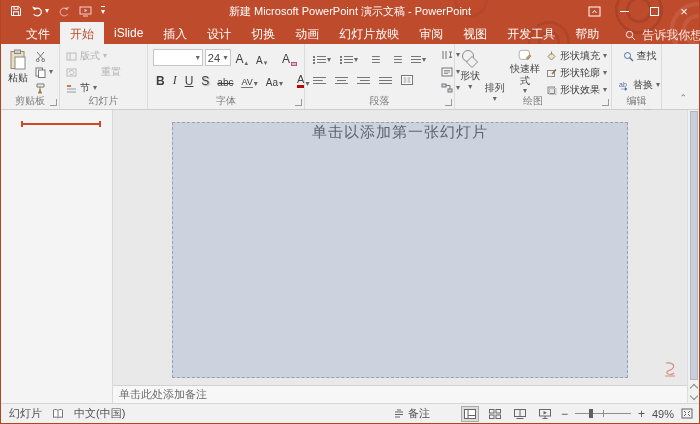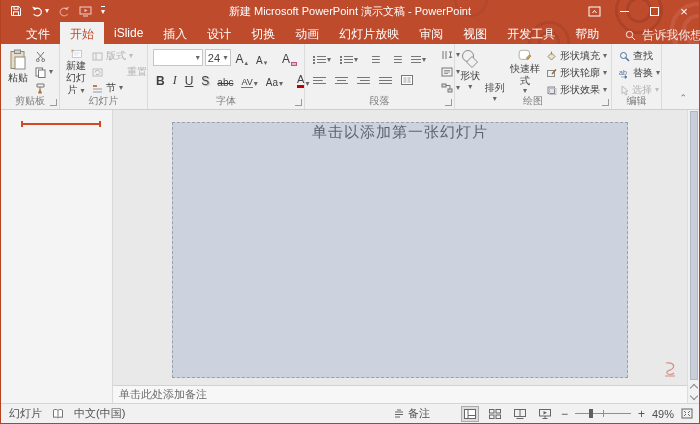--- a/index.html
+++ b/index.html
@@ -220,29 +220,20 @@
               </svg>
           </div>
         </div>
       </div>
       <div class="glabel">剪贴板</div>
       <div class="dlg"></div>
     </div>
 
     <div class="rgroup" style="width:88px;">
       <div class="gcontent">
-        <div class="bigbtn" style="width:38px;">
-          <svg width="24" height="20" viewBox="0 0 24 20">
-              <rect x="4" y="3" width="19" height="15" fill="#fff" stroke="#8a9ab0"></rect>
-              <path d="M7 7h13 M7 10h13 M7 13h9" stroke="#c4cedb"></path>
-              <path d="M4.5 0.5v6 M1.5 3.5h6 M2.3 1.3l4.4 4.4 M6.7 1.3L2.3 5.7" stroke="#e2a33c" stroke-width="1.1"></path>
-            </svg>
-          <span style="font-size:10px;">新建</span>
-          <span style="font-size:10px;"><span>幻灯片</span> <span class="arrow">▾</span></span>
-        </div>
         <div class="smallcol">
           <div class="sbtn dis">
             <svg width="11" height="9" viewBox="0 0 11 9">
                 <rect x="1" y="1" width="9" height="7" stroke="#bcbcbc" fill="none"></rect>
                 <path d="M4 1v7" stroke="#bcbcbc"></path>
               </svg>
             <span style="font-size:10px;">版式</span>
               <span class="arrow">▾</span>
           </div>
           <div class="sbtn dis">
@@ -454,21 +445,21 @@
               <span class="arrow">▾</span>
           </div>
         </div>
       </div>
       <div class="glabel">绘图</div>
       <div class="dlg"></div>
     </div>
 
     <div class="rgroup" style="width:50px;">
       <div class="gcontent" style="padding-left:5px;">
-        <div class="smallcol" style="gap:3px;">
+        <div class="smallcol" style="gap:15px;align-items:center;">
           <div class="sbtn">
             <svg width="11" height="11" viewBox="0 0 11 11">
                 <circle cx="4.5" cy="4.5" r="3" fill="none" stroke="#4f6f9f"></circle>
                 <path d="M6.8 6.8 L10 10" stroke="#4f6f9f" stroke-width="1.4"></path>
               </svg>
             <span style="font-size:10px;">查找</span>
           </div>
           <div class="sbtn">
             <svg width="11" height="11" viewBox="0 0 11 11">
                 <text x="0" y="7" font-size="7" fill="#4f6f9f" font-family="sans-serif">ab</text>

